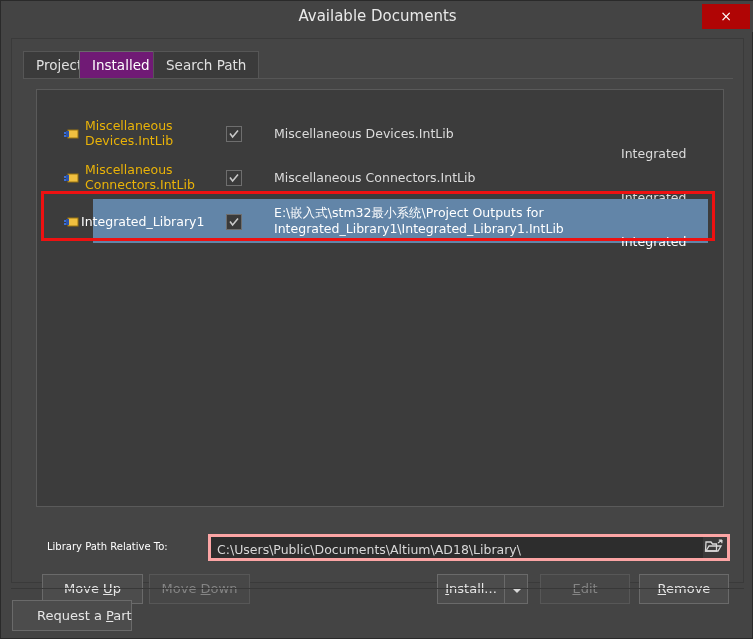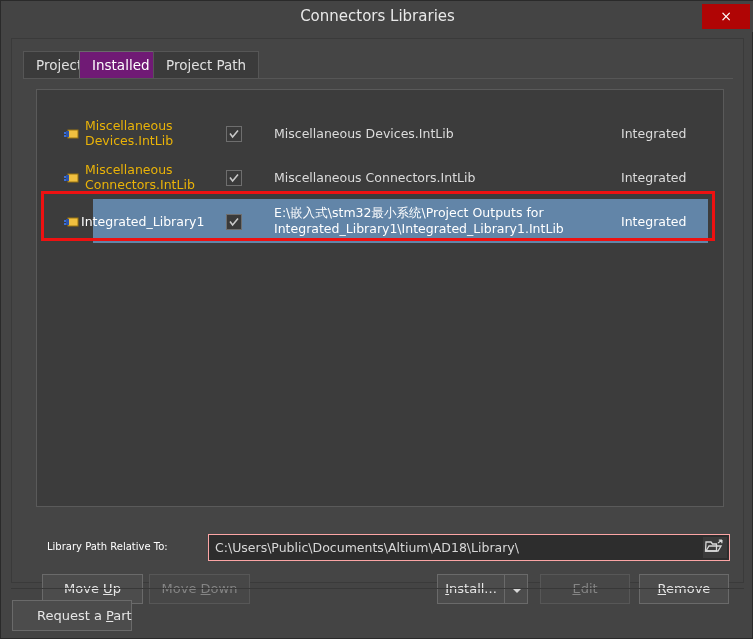--- a/index.html
+++ b/index.html
@@ -148,20 +148,21 @@
     font-size: 12.5px;
     line-height: 16px;
     white-space: pre-line;
   }
   .cell-type {
     position: absolute;
     color: #dcdcdc;
     font-size: 12.5px;
     line-height: 15px;
     white-space: nowrap;
+    margin-top: 20px;
   }
   .chk {
     position: absolute;
     width: 16px; height: 16px;
     background: #3a3a3a;
     border: 1px solid #6e6e6e;
     cursor: pointer;
   }
   .chk svg { position: absolute; left: 1px; top: 1px; }
 
@@ -179,21 +180,21 @@
     left: 35px; top: 502px;
     color: #ffffff;
     font-size: 10px;
     white-space: nowrap;
   }
   .path-field {
     position: absolute;
     left: 196px; top: 495px;
     width: 522px; height: 27px;
     background: #2d2d2d;
-    border: 1px solid #fca5a5;
+    border: 3px solid #fca5a5;
     color: #d8d8d8;
     font-size: 12.5px;
     line-height: 25px;
     padding-left: 6px;
     white-space: nowrap;
     overflow: hidden;
     cursor: text;
   }
   .browse-btn {
     position: absolute;
@@ -250,30 +251,30 @@
   }
   .btn-request { left: 11px; top: 599px; width: 120px; height: 31px; line-height: 29px; padding-left: 24px; }
   .btn-close   { left: 651px; top: 599px; width: 92px;  height: 31px; line-height: 29px; }
 </style>
 </head>
 <body>
 
 <div class="dialog">
 
   <div class="titlebar">
-    <div class="title-text">Connectors Libraries</div>
+    <div class="title-text">Available Documents</div>
     <div class="close-btn">×</div>
   </div>
 
   <div class="content-panel">
 
     <div class="tabstrip">
       <div class="tab" style="left:0px;">Project</div>
       <div class="tab active" style="left:56px;">Installed</div>
-      <div class="tab" style="left:130px;">Project Path</div>
+      <div class="tab" style="left:130px;">Search Path</div>
     </div>
     <div class="tab-underline"></div>
 
     <div class="list-wrap">
 
 
       <div class="list-body">
 
         <div class="row" style="top:0px;height:44px;">
           <div class="lib-icon" style="left:27px;top:15px;">

